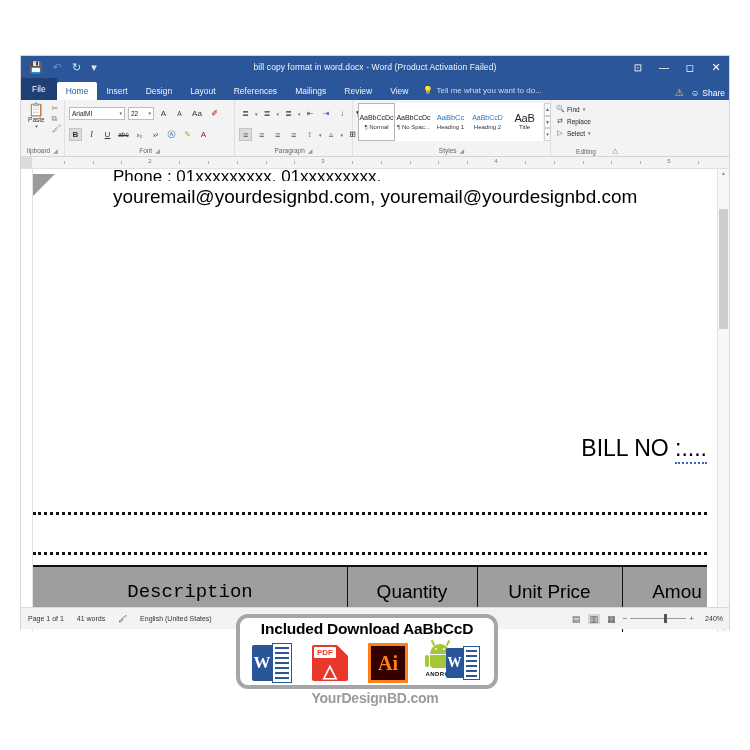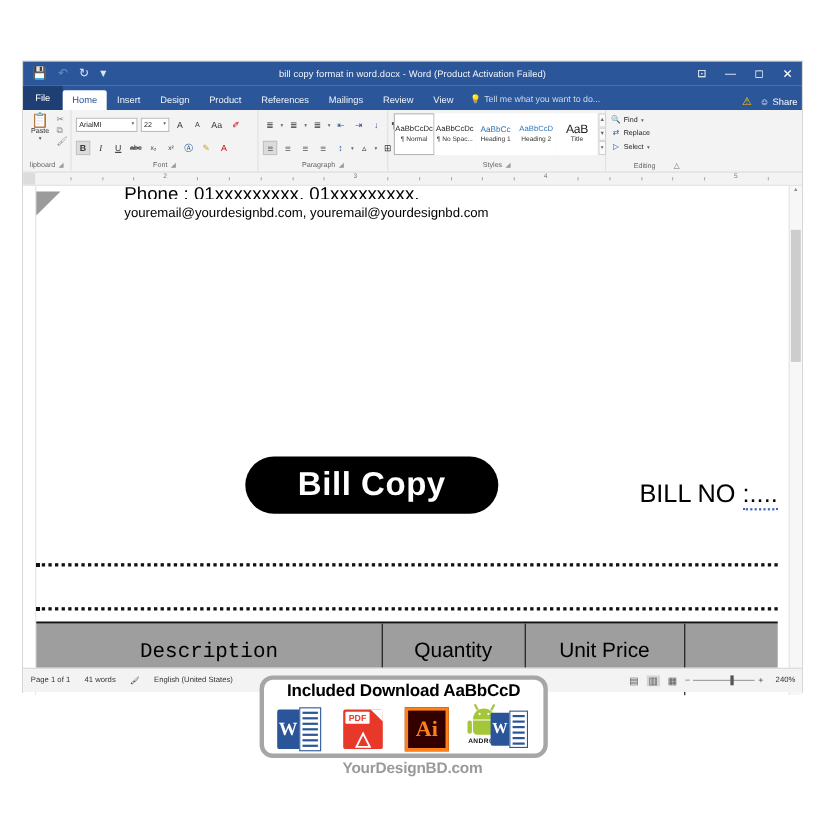--- a/index.html
+++ b/index.html
@@ -161,21 +161,21 @@
   .doc-line{
     position:absolute;font-family:"Liberation Sans",sans-serif;color:#000;
     white-space:nowrap;
   }
   .clipped-line{
     left:80px;top:-2px;font-size:17px;overflow:hidden;height:14px;
   }
   .sp-underline{
     border-bottom:2px dotted #4060c8;padding-bottom:1px;
   }
-  .email-line{left:80px;top:17px;font-size:12px;}
+  .email-line{left:80px;top:17px;font-size:19px;}
 
   .billcopy{
     position:absolute;left:190px;top:246px;width:230px;height:52px;
     background:#000000;border-radius:26px;
     display:flex;align-items:center;justify-content:center;
   }
   .billcopy span{
     color:#ffffff;font-size:30px;font-weight:bold;letter-spacing:.5px;
   }
 
@@ -338,21 +338,21 @@
         <span class="wb">◻</span>
         <span class="wb close">✕</span>
       </div>
     </div>
 
     <div class="tabstrip">
       <div class="tab file">File</div>
       <div class="tab active">Home</div>
       <div class="tab">Insert</div>
       <div class="tab">Design</div>
-      <div class="tab">Product</div>
+      <div class="tab">Layout</div>
       <div class="tab">References</div>
       <div class="tab">Mailings</div>
       <div class="tab">Review</div>
       <div class="tab">View</div>
       <div class="tellme">
         <span class="bulb">💡</span>
         <span>Tell me what you want to do...</span>
       </div>
       <div class="tab-right">
         <span class="warn-ico">⚠</span>
@@ -529,37 +529,35 @@
     <div class="canvas">
       <div class="page">
 
         <div class="corner-fold"></div>
 
         <div class="doc-line clipped-line">
           <span class="sp-underline">Phone : 01xxxxxxxxx, 01xxxxxxxxx,</span>
         </div>
         <div class="doc-line email-line">youremail@yourdesignbd.com, youremail@yourdesignbd.com</div>
 
-        <div class="billcopy">
-          <span>Bill Copy</span>
-        </div>
 
         <div class="billno">
           <span>BILL NO</span>
           <span class="uline">:....</span>
         </div>
 
         <div class="dotrule dot1"></div>
         <div class="dotrule dot2"></div>
 
         <div class="tbl">
           <div class="thead">
             <div class="th" style="left:0;width:314px;font-family:Liberation Mono, monospace;">Description</div>
             <div class="th" style="left:314px;width:130px;">Quantity</div>
             <div class="th" style="left:444px;width:145px;">Unit Price</div>
+            <div class="th" style="left:589px;width:110px;">Amou</div>
             <div class="vline" style="left:314px;"></div>
             <div class="vline" style="left:444px;"></div>
             <div class="vline" style="left:589px;"></div>
           </div>
           <div class="tbody">
             <div class="vline" style="left:314px;"></div>
             <div class="vline" style="left:444px;"></div>
             <div class="vline" style="left:589px;"></div>
           </div>
         </div>

